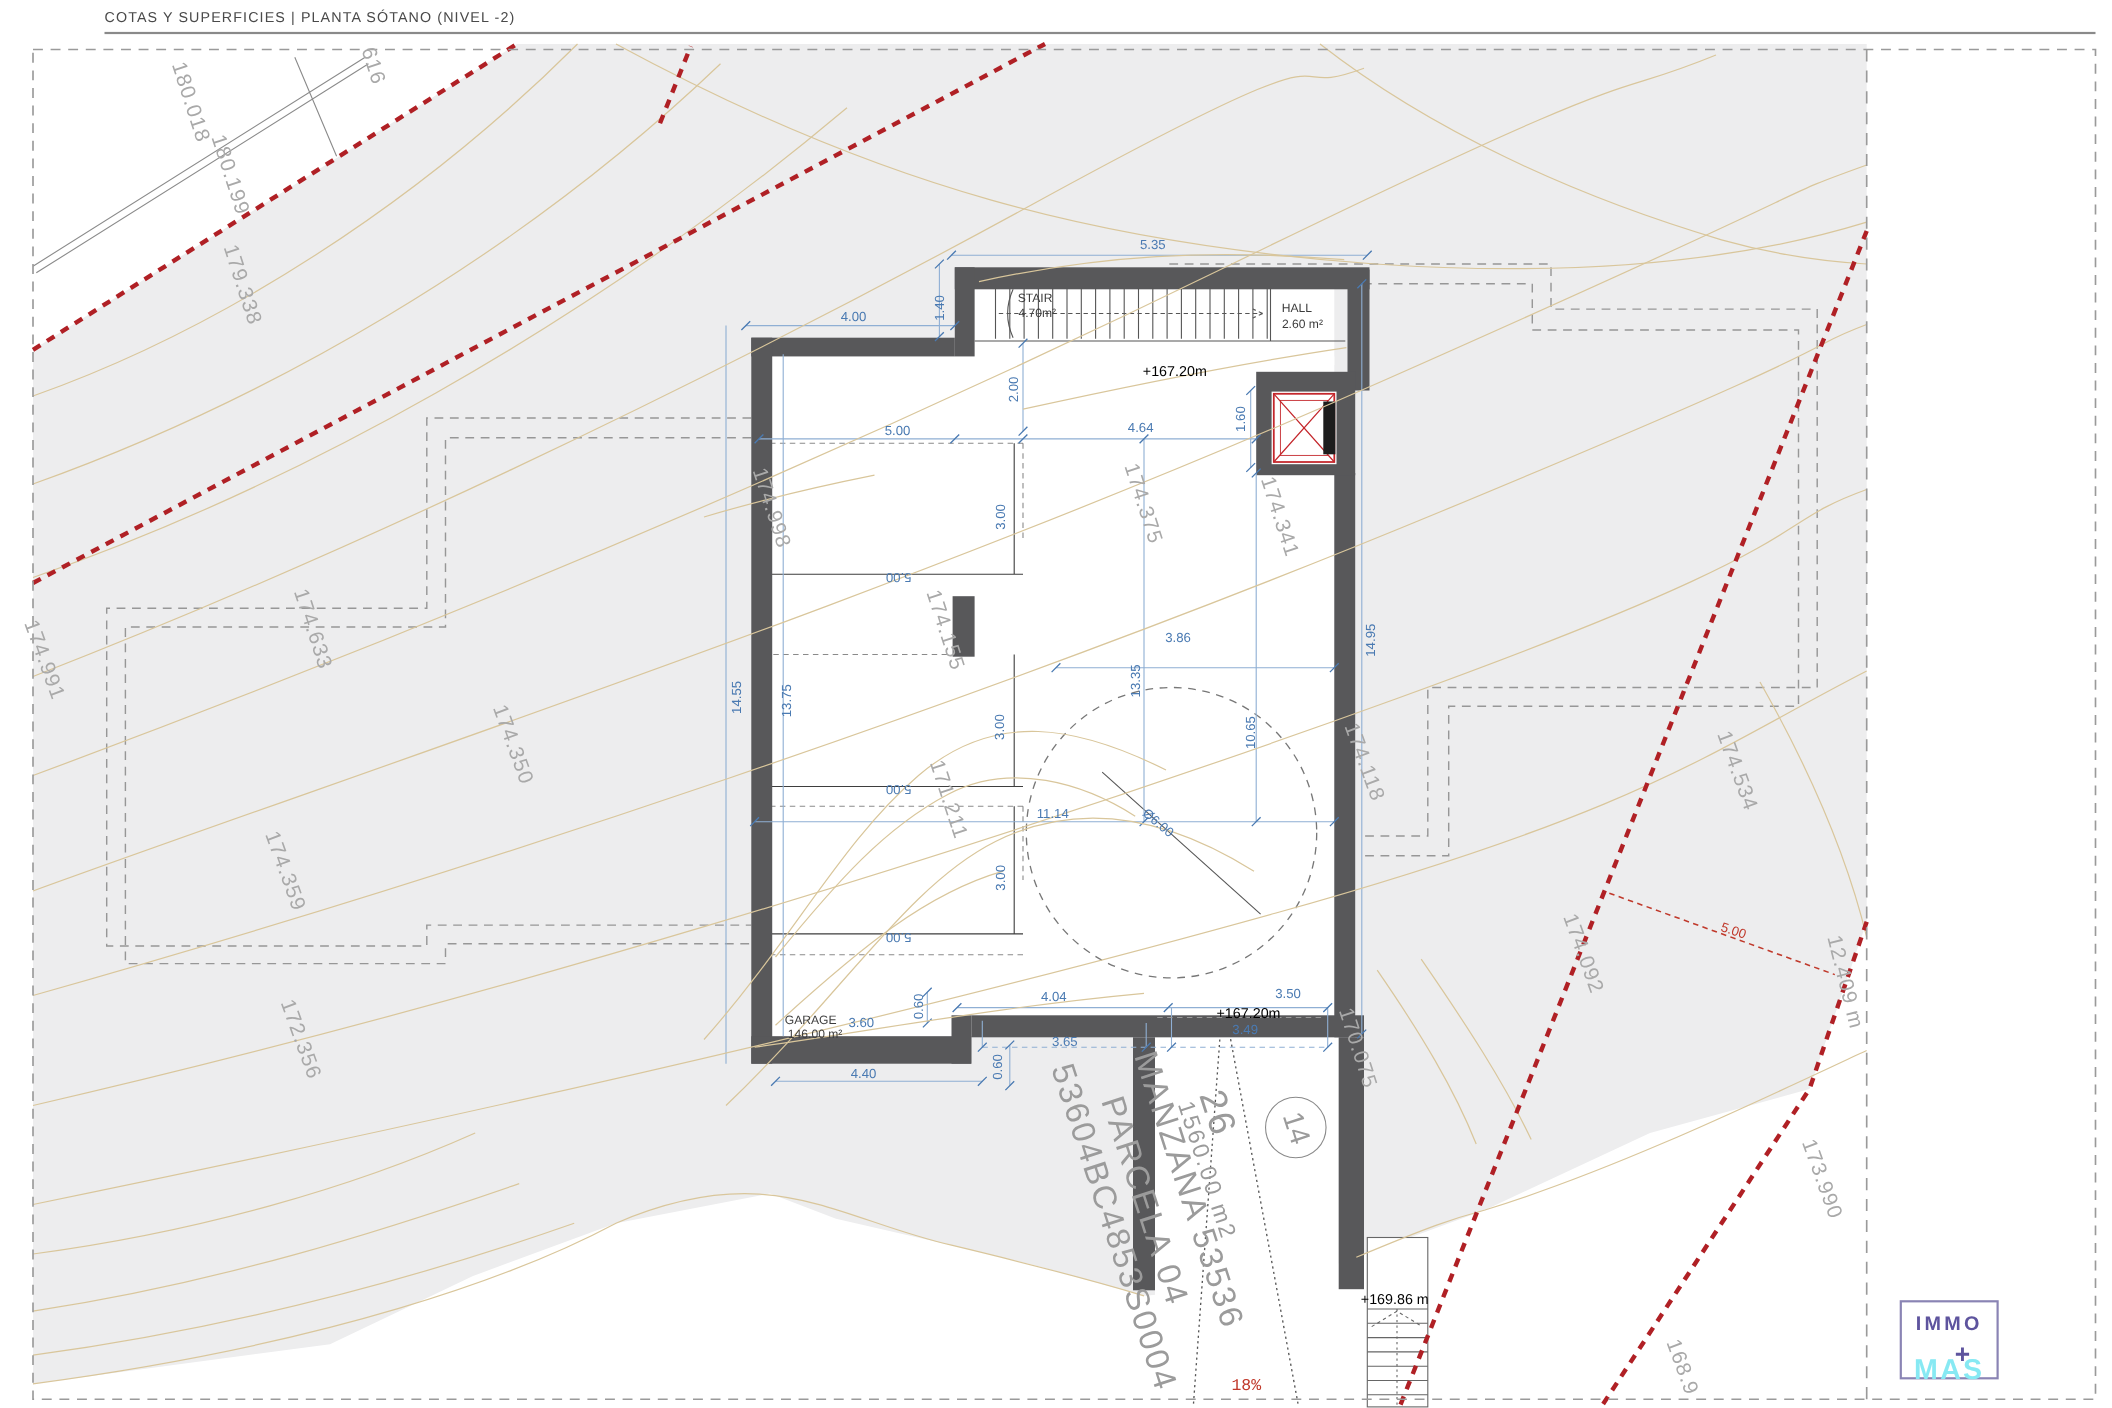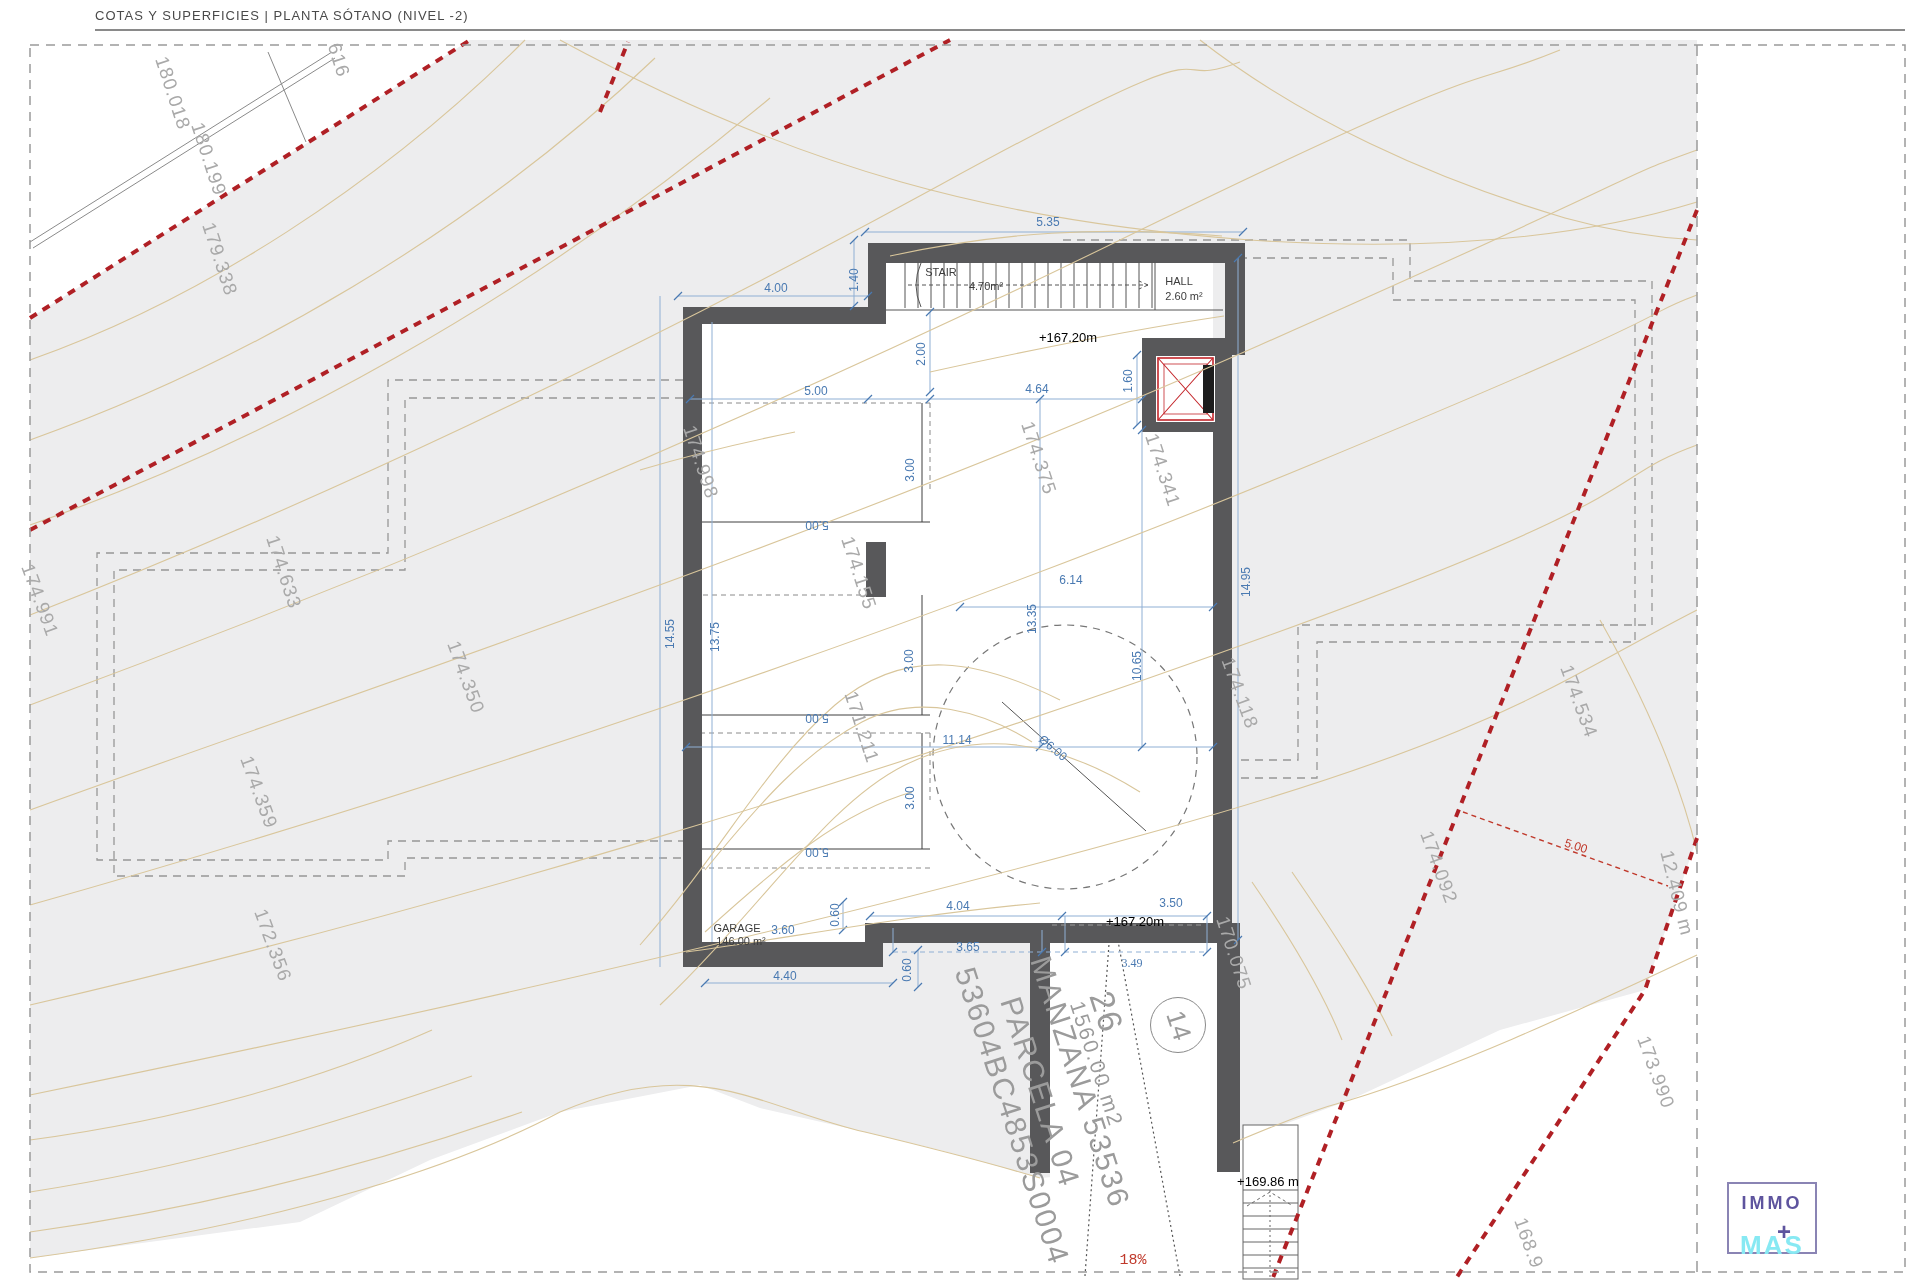--- a/index.html
+++ b/index.html
@@ -175,43 +175,43 @@
       <span class="lbl dims" style="left: 776px; top: 288px; transform: translate(-50%, -50%) rotate(0deg);">4.00</span>
       <span class="lbl dims" style="left: 854px; top: 280px; transform: translate(-50%, -50%) rotate(-90deg);">1.40</span>
       <span class="lbl dims" style="left: 921px; top: 354px; transform: translate(-50%, -50%) rotate(-90deg);">2.00</span>
       <span class="lbl dims" style="left: 816px; top: 391px; transform: translate(-50%, -50%) rotate(0deg);">5.00</span>
       <span class="lbl dims" style="left: 1037px; top: 389px; transform: translate(-50%, -50%) rotate(0deg);">4.64</span>
       <span class="lbl dims" style="left: 1128px; top: 381px; transform: translate(-50%, -50%) rotate(-90deg);">1.60</span>
       <span class="lbl dims" style="left: 910px; top: 470px; transform: translate(-50%, -50%) rotate(-90deg);">3.00</span>
       <span class="lbl dims" style="left: 817px; top: 525px; transform: translate(-50%, -50%) rotate(180deg);">5.00</span>
       <span class="lbl dims" style="left: 1032px; top: 619px; transform: translate(-50%, -50%) rotate(-90deg);">13.35</span>
       <span class="lbl dims" style="left: 1137px; top: 666px; transform: translate(-50%, -50%) rotate(-90deg);">10.65</span>
-      <span class="lbl dims" style="left: 1071px; top: 580px; transform: translate(-50%, -50%) rotate(0deg);">6.14</span>
+      <span class="lbl dims" style="left: 1071px; top: 580px; transform: translate(-50%, -50%) rotate(0deg);">3.86</span>
       <span class="lbl dims" style="left: 1246px; top: 582px; transform: translate(-50%, -50%) rotate(-90deg);">14.95</span>
       <span class="lbl dims" style="left: 670px; top: 634px; transform: translate(-50%, -50%) rotate(-90deg);">14.55</span>
       <span class="lbl dims" style="left: 715px; top: 637px; transform: translate(-50%, -50%) rotate(-90deg);">13.75</span>
       <span class="lbl dims" style="left: 909px; top: 661px; transform: translate(-50%, -50%) rotate(-90deg);">3.00</span>
       <span class="lbl dims" style="left: 817px; top: 718px; transform: translate(-50%, -50%) rotate(180deg);">5.00</span>
       <span class="lbl dims" style="left: 957px; top: 740px; transform: translate(-50%, -50%) rotate(0deg);">11.14</span>
       <span class="lbl dims" style="left: 910px; top: 798px; transform: translate(-50%, -50%) rotate(-90deg);">3.00</span>
       <span class="lbl dims" style="left: 817px; top: 852px; transform: translate(-50%, -50%) rotate(180deg);">5.00</span>
       <span class="lbl dims" style="left: 1053px; top: 748px; transform: translate(-50%, -50%) rotate(40deg);">Ø6.00</span>
       <span class="lbl dims" style="left: 958px; top: 906px; transform: translate(-50%, -50%) rotate(0deg);">4.04</span>
       <span class="lbl dims" style="left: 1131px; top: 903px; transform: translate(-50%, -50%) rotate(0deg); margin-left: 40px;">3.50</span>
       <span class="lbl dims" style="left: 783px; top: 930px; transform: translate(-50%, -50%) rotate(0deg);">3.60</span>
       <span class="lbl dims" style="left: 835px; top: 915px; transform: translate(-50%, -50%) rotate(-90deg);">0.60</span>
       <span class="lbl dims" style="left: 968px; top: 947px; transform: translate(-50%, -50%) rotate(0deg);">3.65</span>
-      <span class="lbl dims" style="left: 1132px; top: 963px; transform: translate(-50%, -50%) rotate(0deg); font-family: Liberation Serif, serif;">3.49</span>
+      <span class="lbl dims" style="left: 1132px; top: 936px; transform: translate(-50%, -50%) rotate(0deg);">3.49</span>
       <span class="lbl dims" style="left: 907px; top: 970px; transform: translate(-50%, -50%) rotate(-90deg);">0.60</span>
       <span class="lbl dims" style="left: 785px; top: 976px; transform: translate(-50%, -50%) rotate(0deg);">4.40</span>
       <span class="lbl levels" style="left: 1068px; top: 337px; transform: translate(-50%, -50%) rotate(0deg);">+167.20m</span>
       <span class="lbl levels" style="left: 1135px; top: 921px; transform: translate(-50%, -50%) rotate(0deg);">+167.20m</span>
       <span class="lbl levels" style="left: 1268px; top: 1181px; transform: translate(-50%, -50%) rotate(0deg);">+169.86 m</span>
       <span class="lbl rooms" style="left: 941px; top: 272px; transform: translate(-50%, -50%) rotate(0deg);">STAIR</span>
-      <span class="lbl rooms" style="left: 943px; top: 286px; transform: translate(-50%, -50%) rotate(0deg); margin-left: 43px;">4.70m²</span>
+      <span class="lbl rooms" style="left: 943px; top: 286px; transform: translate(-50%, -50%) rotate(0deg);">4.70m²</span>
       <span class="lbl rooms" style="left: 1179px; top: 281px; transform: translate(-50%, -50%) rotate(0deg);">HALL</span>
       <span class="lbl rooms" style="left: 1184px; top: 296px; transform: translate(-50%, -50%) rotate(0deg);">2.60 m²</span>
       <span class="lbl rooms" style="left: 737px; top: 928px; transform: translate(-50%, -50%) rotate(0deg);">GARAGE</span>
       <span class="lbl rooms" style="left: 741px; top: 941px; transform: translate(-50%, -50%) rotate(0deg);">146.00 m²</span>
       <span class="lbl contours" style="left: 339px; top: 60px; transform: translate(-50%, -50%) rotate(72deg);">616</span>
       <span class="lbl contours" style="left: 173px; top: 93px; transform: translate(-50%, -50%) rotate(72deg);">180.018</span>
       <span class="lbl contours" style="left: 209px; top: 159px; transform: translate(-50%, -50%) rotate(72deg);">180.199</span>
       <span class="lbl contours" style="left: 220px; top: 259px; transform: translate(-50%, -50%) rotate(72deg);">179.338</span>
       <span class="lbl contours" style="left: 284px; top: 572px; transform: translate(-50%, -50%) rotate(72deg);">174.633</span>
       <span class="lbl contours" style="left: 466px; top: 677px; transform: translate(-50%, -50%) rotate(70deg);">174.350</span>

